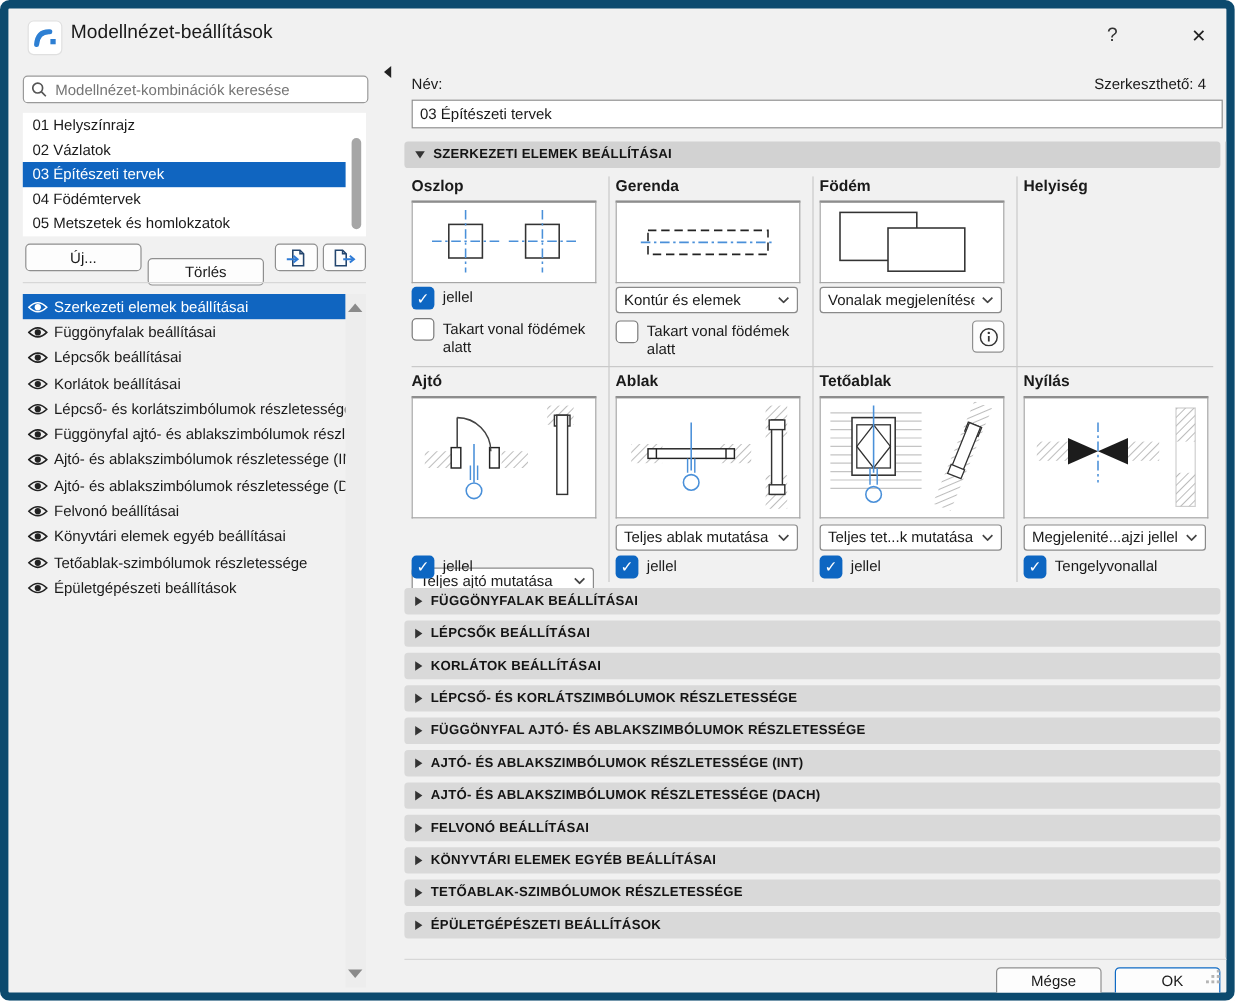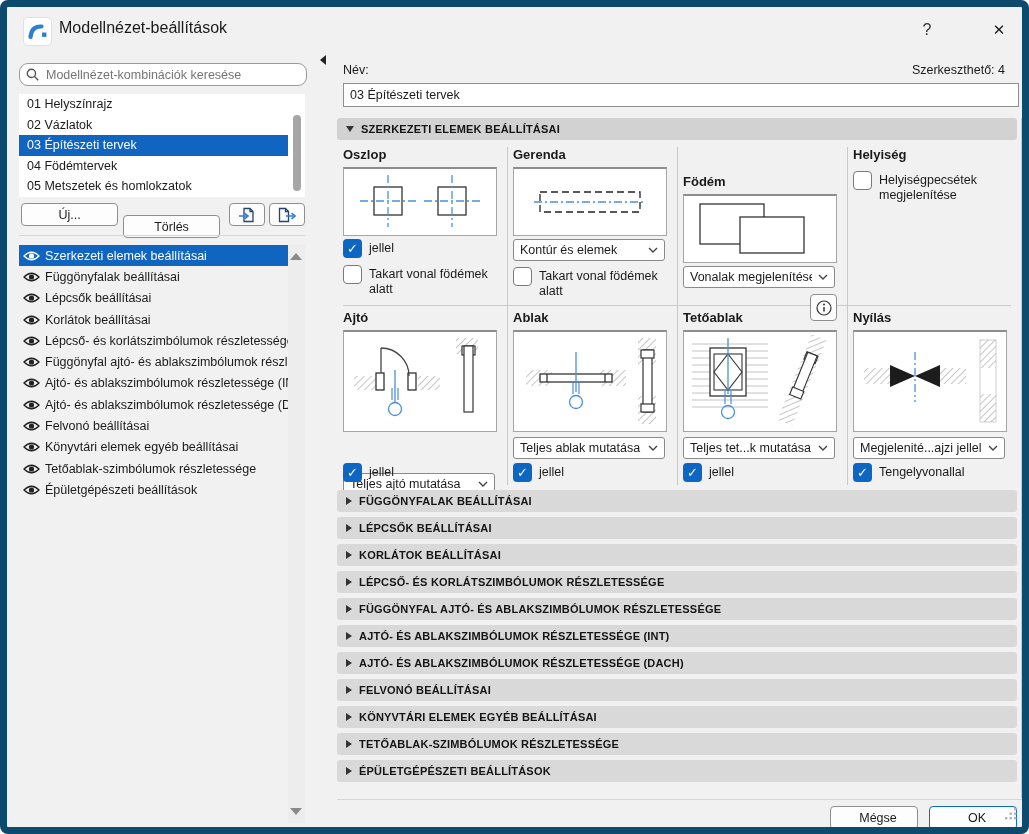--- a/index.html
+++ b/index.html
@@ -8,21 +8,21 @@
   .abs{position:absolute;}
   
   .logo{left:16px;top:10px;width:27px;height:27px;background:#fff;border:1px solid #e0e0e0;border-radius:5px;
         display:flex;align-items:center;justify-content:center;}
   .title{left:52px;top:12px;font-size:16px;color:#1a1a1a;}
   .helpbtn{left:903px;top:8px;width:34px;height:30px;display:flex;align-items:center;justify-content:center;
            font-size:16px;color:#333;border-radius:4px;}
   .closebtn{left:972px;top:8px;width:40px;height:30px;display:flex;align-items:center;justify-content:center;
             font-size:15px;color:#222;border-radius:4px;}
   
-  .search{left:12px;top:56px;width:288px;height:23px;background:#fff;border:1px solid #9a9a9a;border-radius:9px;
+  .search{left:12px;top:56px;width:288px;height:23px;background:#fff;border:1px solid #9a9a9a;border-radius:4px;
           box-sizing:border-box;display:flex;align-items:center;}
   .search input{border:none;outline:none;flex:1;font-family:inherit;font-size:12.5px;color:#444;background:transparent;}
   .search svg{margin:0 5px 0 6px;flex:0 0 auto;}
   .combolist{left:12px;top:87px;width:286px;height:103px;background:#fff;}
   .combolist .row{height:20.5px;line-height:20.5px;padding-left:8px;white-space:nowrap;width:269px;box-sizing:border-box;}
   .combolist .row.selected{background:#1065c0;color:#fff;}
   .vthumb{left:286px;top:108px;width:8px;height:76px;background:#a6a6a6;border-radius:4px;}
   .btn{background:#fdfdfd;border:1px solid #8f8f8f;border-radius:4px;box-sizing:border-box;
        display:flex;align-items:center;justify-content:center;font-size:12.5px;color:#1a1a1a;}
   .sep-h{background:#d7d7d7;height:1px;}
@@ -297,21 +297,21 @@
             <path d="M1 1 L5 5 L9 1" fill="none" stroke="#444" stroke-width="1.4"></path>
           </svg>
         </span>
     </div>
     <div class="cbrow" style="left:6px;top:122px;width:158px;">
       <span class="cb off"></span>
       <span class="cblabel">Takart vonal födémek alatt</span>
     </div>
   </div>
 
-  <div class="col" style="left:670px;top:138px;height:160px;margin-top:27px;">
+  <div class="col" style="left:670px;top:138px;height:160px;">
     <div class="coltitle">Födém</div>
     <div class="preview" style="height:66px;">
       <svg width="152" height="66" viewBox="0 0 152 66">
         <rect x="16" y="8" width="64" height="40" fill="#fff" stroke="#333" stroke-width="1.3"></rect>
         <rect x="56" y="21" width="64" height="36" fill="#fff" stroke="#333" stroke-width="1.3"></rect>
       </svg>
     </div>
     <div class="select" style="top:94px;">
       <span class="stext">Vonalak megjelenítése</span>
       <span class="chev">
@@ -324,24 +324,20 @@
       <svg width="16" height="16" viewBox="0 0 16 16">
         <circle cx="8" cy="8" r="7" fill="none" stroke="#333" stroke-width="1.2"></circle>
         <line x1="8" y1="7" x2="8" y2="11.5" stroke="#333" stroke-width="1.5"></line>
         <circle cx="8" cy="4.4" r="1" fill="#333"></circle>
       </svg>
     </div>
   </div>
 
   <div class="col" style="left:840px;top:138px;height:160px;">
     <div class="coltitle">Helyiség</div>
-    <div class="cbrow" style="left:6px;top:26px;width:158px;">
-      <span class="cb off"></span>
-      <span class="cblabel">Helyiségpecsétek megjelenítése</span>
-    </div>
   </div>
 
   <div class="col" style="left:330px;top:301px;height:180px;">
     <div class="coltitle">Ajtó</div>
     <div class="preview" style="height:99px;">
       <svg width="152" height="99" viewBox="0 0 152 99">
         <rect x="10" y="44" width="22" height="14" fill="url(#hatch)"></rect>
         <rect x="74" y="44" width="22" height="14" fill="url(#hatch)"></rect>
         <rect x="32" y="41" width="8" height="17" fill="#fff" stroke="#222" stroke-width="1.2"></rect>
         <rect x="64" y="41" width="8" height="17" fill="#fff" stroke="#222" stroke-width="1.2"></rect>

